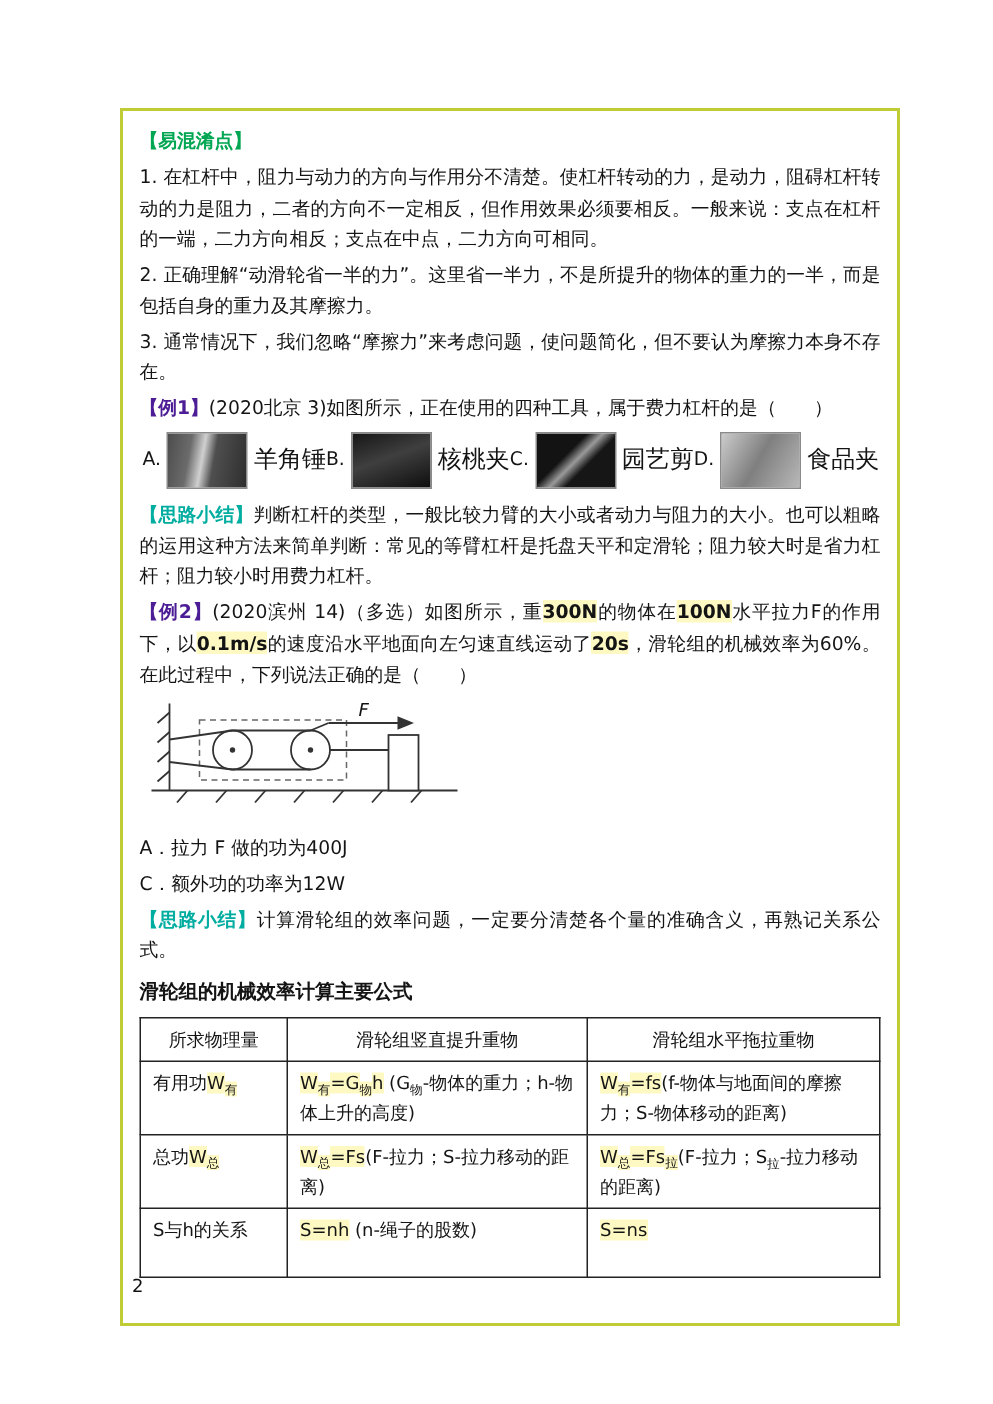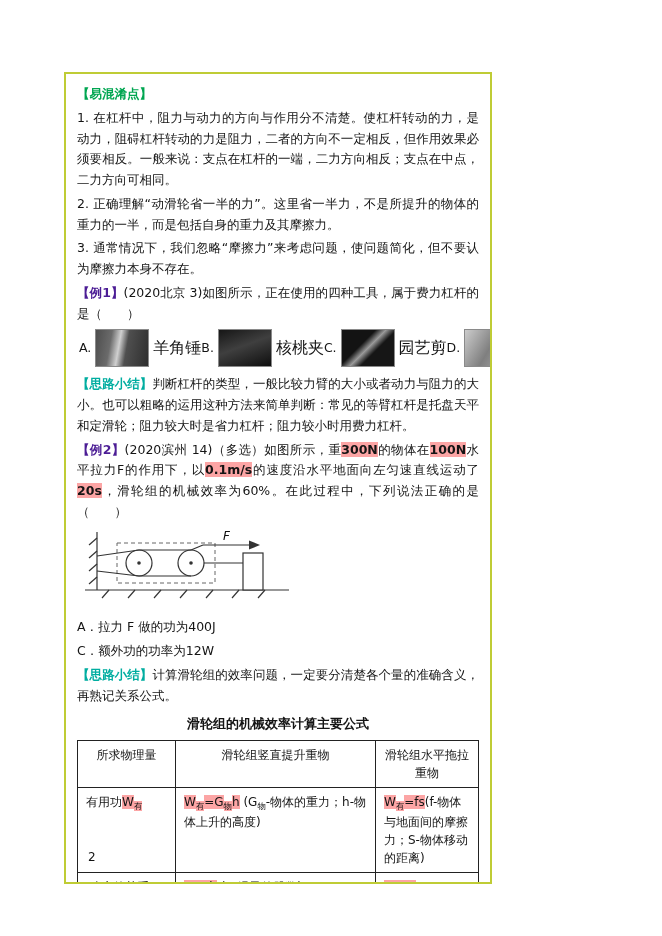--- a/index.html
+++ b/index.html
@@ -1,40 +1,40 @@
 <!DOCTYPE html>
 <html><head>
 <meta charset="utf-8">
 <style>
   *{box-sizing:border-box;}
   html,body{margin:0;padding:0;background:#ffffff;}
   body{width:662px;height:936px;position:relative;font-family:"DejaVu Sans",sans-serif;color:#141414;}
-  .frame{position:absolute;left:64px;top:72px;width:428px;height:812px;border:2px solid #bfcc35;overflow:hidden;background:#fff;}
+  .frame{position:absolute;left:80px;top:72px;width:520px;height:812px;border:2px solid #bfcc35;overflow:hidden;background:#fff;}
   .content{width:100%;height:100%;padding:8px 11px 4px;font-size:12.5px;line-height:1.66;text-align:justify;}
   p{margin:0 0 3px;}
   .h-green{color:#00A651;font-weight:bold;}
   .h-teal{color:#00ADA0;font-weight:bold;}
   .h-blue{color:#4c1d95;font-weight:bold;}
   .heading-line{margin:2px 0 3px;}
   .tools-row{display:flex;justify-content:space-between;align-items:center;margin:5px 2px 7px;}
   .tool{display:flex;align-items:center;gap:4px;}
   .tool-key{font-size:12.5px;}
   .tool-img{width:54px;height:38px;display:inline-block;border:1px solid #8a8a8a;}
   .img-a{background:linear-gradient(100deg,#4d4d4d 0%,#6b6b6b 28%,#d0d0d0 44%,#4f4f4f 58%,#2e2e2e 100%);}
   .img-b{background:linear-gradient(160deg,#161616 0%,#3f3f3f 45%,#0e0e0e 100%);}
   .img-c{background:linear-gradient(135deg,#131313 38%,#9a9a9a 50%,#161616 62%);}
   .img-d{background:linear-gradient(120deg,#cccccc 0%,#7f7f7f 48%,#b8b8b8 100%);}
   .tool-caption{font-size:16px;white-space:nowrap;}
   .diagram-wrap{margin:3px 0 5px 4px;}
   .options p{margin:0 0 3px;}
   .opt-d{font-size:11.6px;white-space:nowrap;letter-spacing:-0.2px;}
-  .hl{background:#fca5a5;}
+  .hl{background:#fef9c3;}
   sub{font-size:0.7em;}
   b{font-weight:bold;}
-  .table-title{text-align:center;font-weight:bold;font-size:13px;margin:7px 0 5px;}
+  .table-title{font-weight:bold;font-size:13px;margin:7px 0 5px;}
   table.formula{border-collapse:collapse;width:100%;font-size:12px;line-height:1.5;table-layout:fixed;}
   .formula th,.formula td{border:1px solid #222;padding:5px 8px;vertical-align:top;text-align:left;font-weight:normal;}
   .formula th{text-align:center;}
   .formula th:nth-child(1),.formula td:nth-child(1){width:98px;}
   .formula th:nth-child(2),.formula td:nth-child(2){width:200px;}
   .formula tr:last-child td{height:46px;}
   .page-num{position:absolute;left:88px;top:850px;font-size:12px;color:#111;}
 </style>
 </head>
 <body>
@@ -127,20 +127,25 @@
         <th>所求物理量</th>
         <th>滑轮组竖直提升重物</th>
         <th>滑轮组水平拖拉重物</th>
       </tr>
       <tr>
         <td><span>有用功</span><span class="hl">W</span><sub class="hl">有</sub></td>
         <td><span class="hl">W</span><sub class="hl">有</sub><span class="hl">=G</span><sub class="hl">物</sub><span class="hl">h</span><span> (G</span><sub>物</sub><span>-物体的重力；h-物体上升的高度)</span></td>
         <td><span class="hl">W</span><sub class="hl">有</sub><span class="hl">=fs</span><span>(f-物体与地面间的摩擦力；S-物体移动的距离)</span></td>
       </tr>
       <tr>
+        <td><span>总功</span><span class="hl">W</span><sub class="hl">总</sub></td>
+        <td><span class="hl">W</span><sub class="hl">总</sub><span class="hl">=Fs</span><span>(F-拉力；S-拉力移动的距离)</span></td>
+        <td><span class="hl">W</span><sub class="hl">总</sub><span class="hl">=Fs</span><sub class="hl">拉</sub><span>(F-拉力；S</span><sub>拉</sub><span>-拉力移动的距离)</span></td>
+      </tr>
+      <tr>
         <td><span>S与h的关系</span></td>
         <td><span class="hl">S=nh</span><span> (n-绳子的股数)</span></td>
         <td><span class="hl">S=ns</span></td>
       </tr>
     </tbody>
       </table>
 
   </div>
 </div>
 

